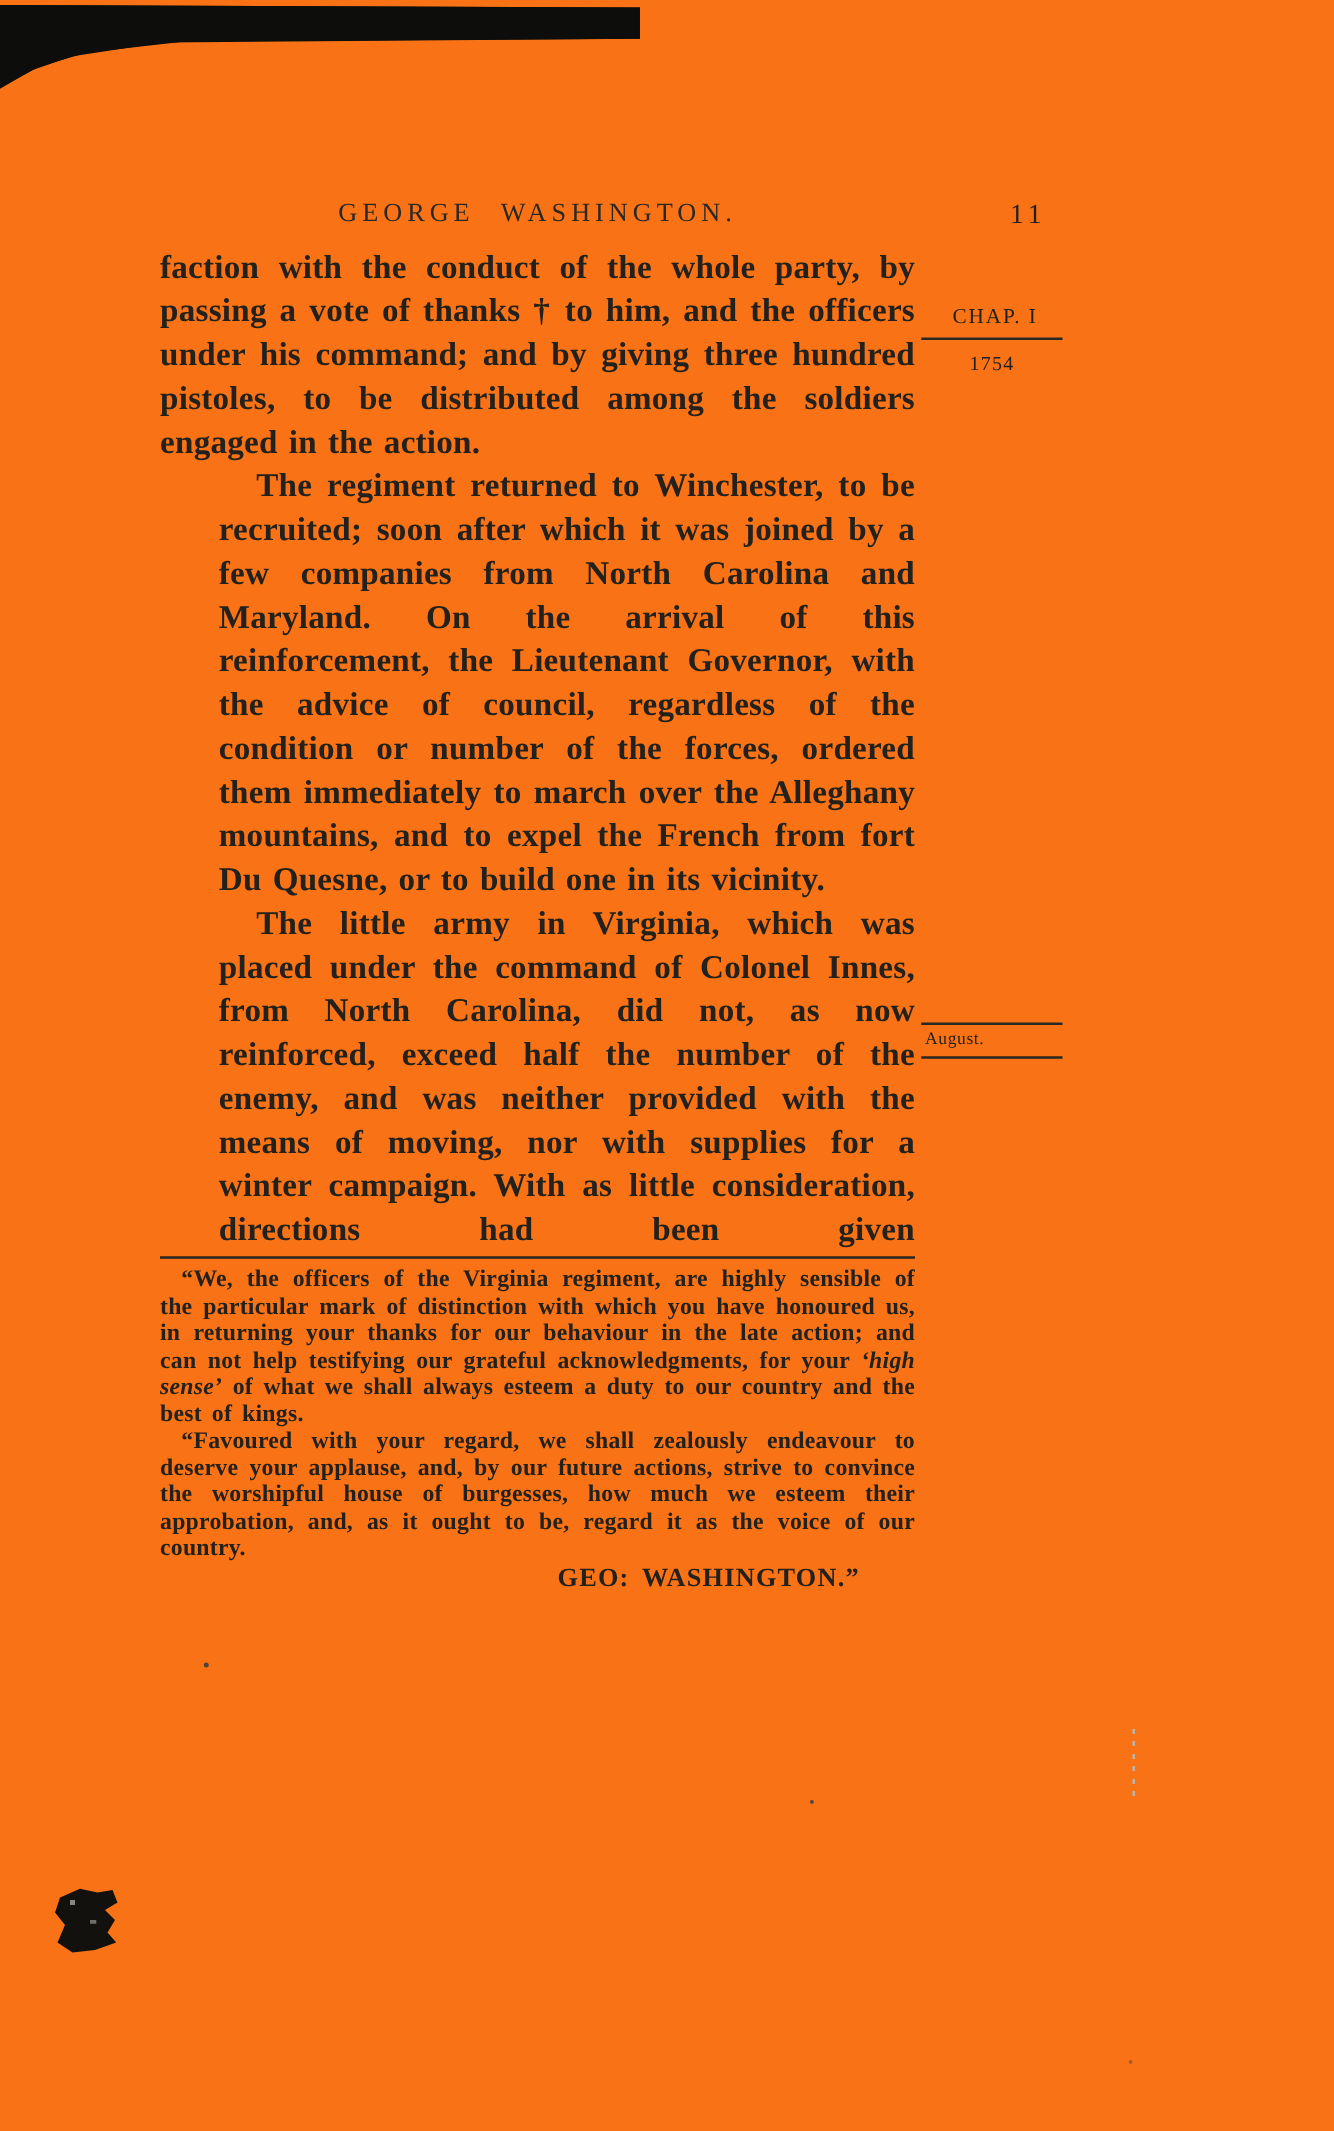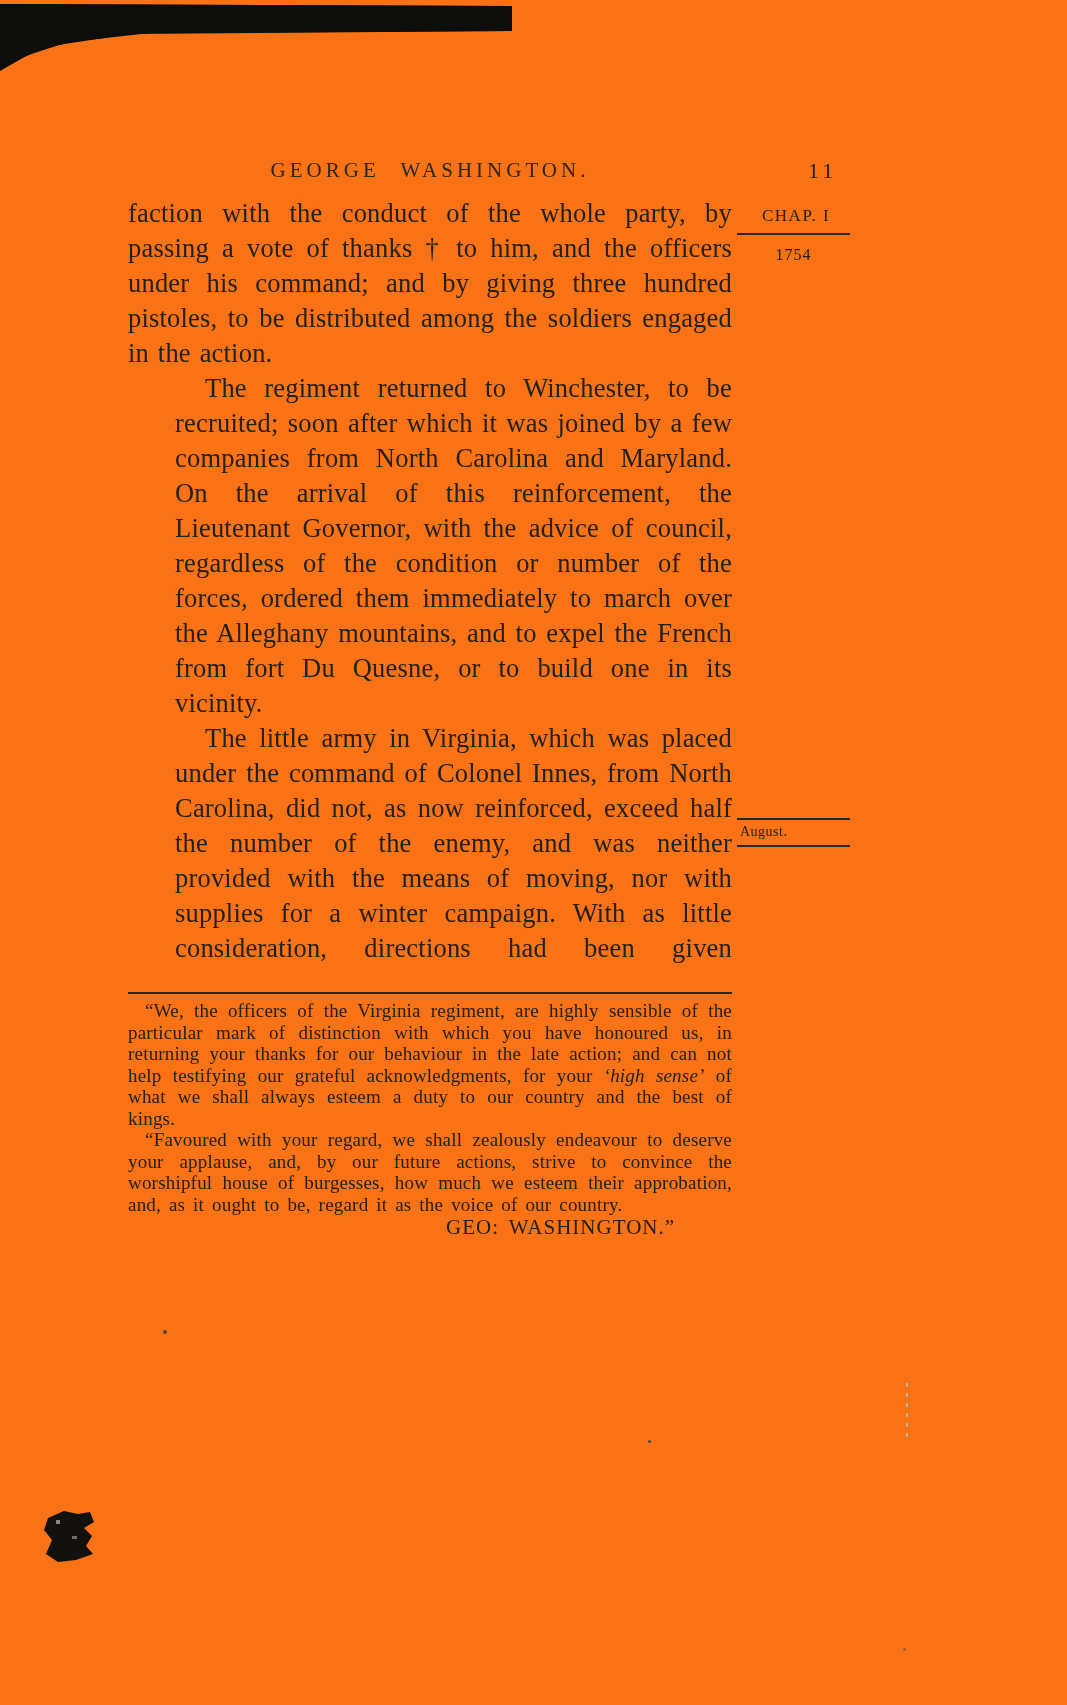--- a/index.html
+++ b/index.html
@@ -55,20 +55,21 @@
   
   .margin-chap {
     position: absolute;
     left: 737px; top: 206px; width: 113px;
     font-size: 17px;
   }
   .margin-chap .chap-label {
     padding-left: 25px;
     letter-spacing: 1.5px;
     font-variant: small-caps;
+    margin-top: 37px;
   }
   .margin-rule {
     border-top: 2px solid #2a2822;
     width: 113px;
     margin-top: 7px;
   }
   .margin-chap .year {
     margin-top: 11px;
     text-align: center;
     font-size: 16px;
@@ -80,21 +81,21 @@
     font-size: 14px;
   }
   .margin-august .month {
     padding: 4px 0 5px 3px;
     letter-spacing: .5px;
   }
 
   
   .text-column {
     position: absolute;
-    left: 128px; top: 196px; width: 604px;
+    left: 128px; top: 196px; width: 604px; font-weight: bold;
   }
   .body-block { min-height: 792px; }
   .body-p {
     font-size: 26.5px;
     line-height: 35px;
     text-align: justify;
     word-spacing: 2px;
     letter-spacing: .2px;
   }
   .body-p.indent { text-indent: 30px; margin-left: 47px; }

